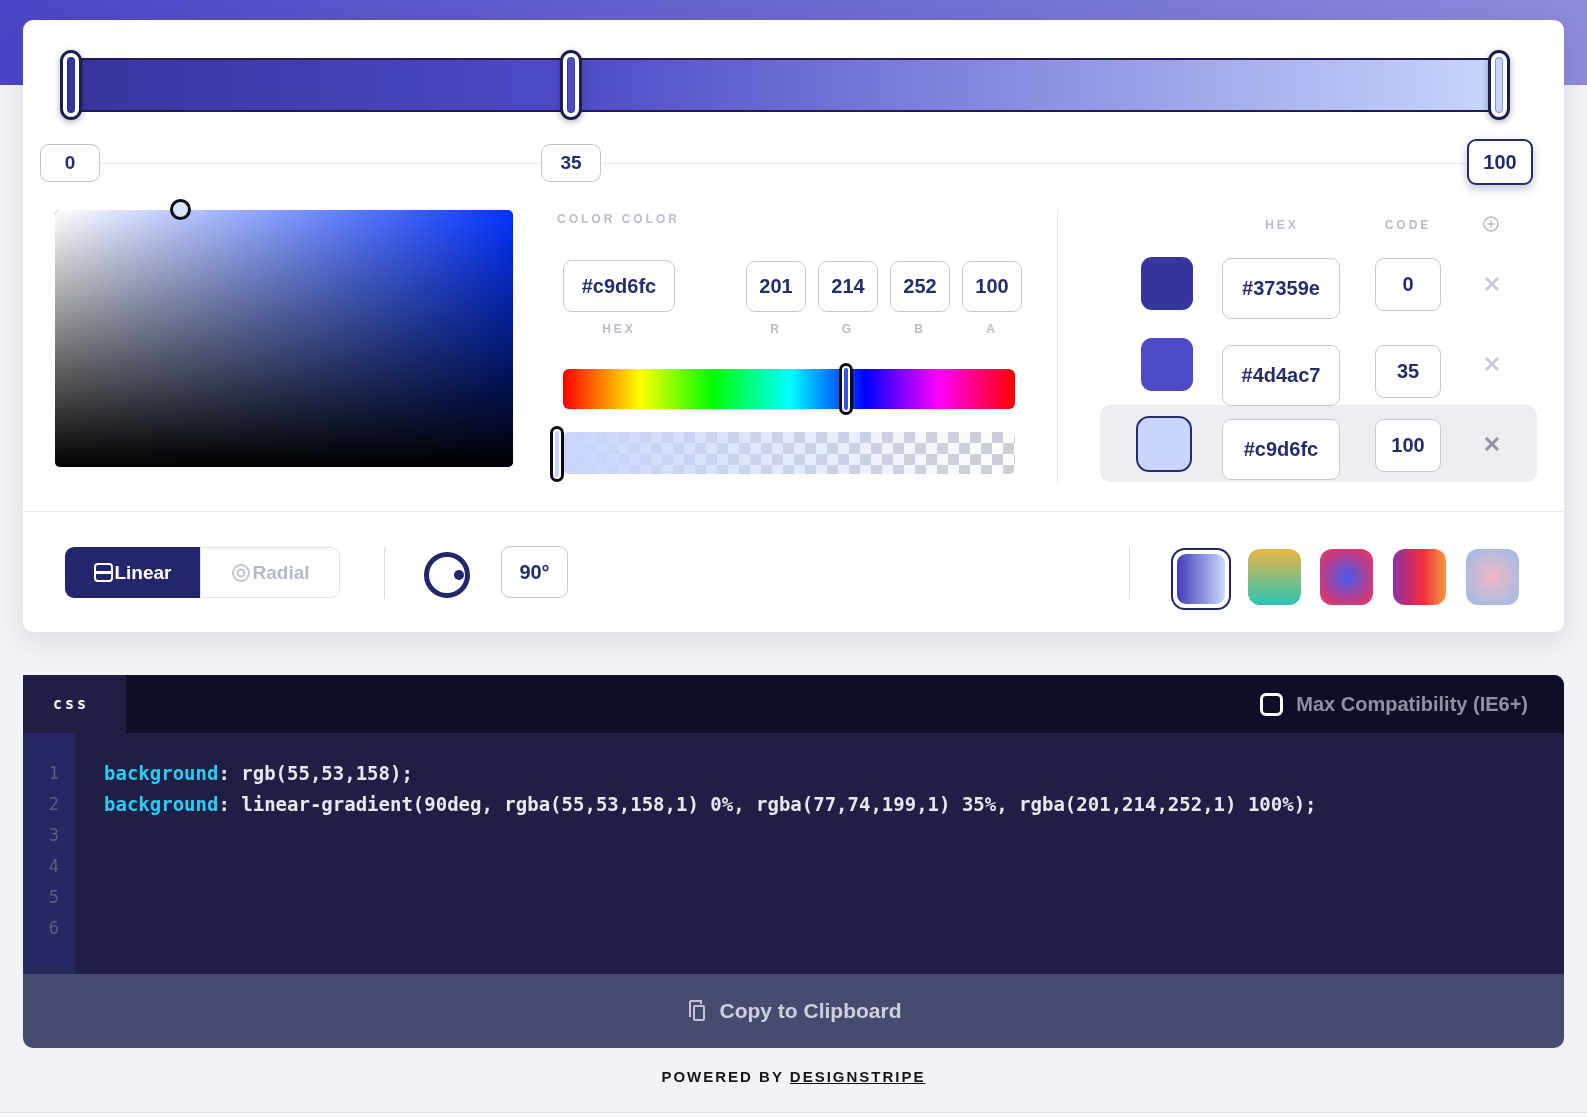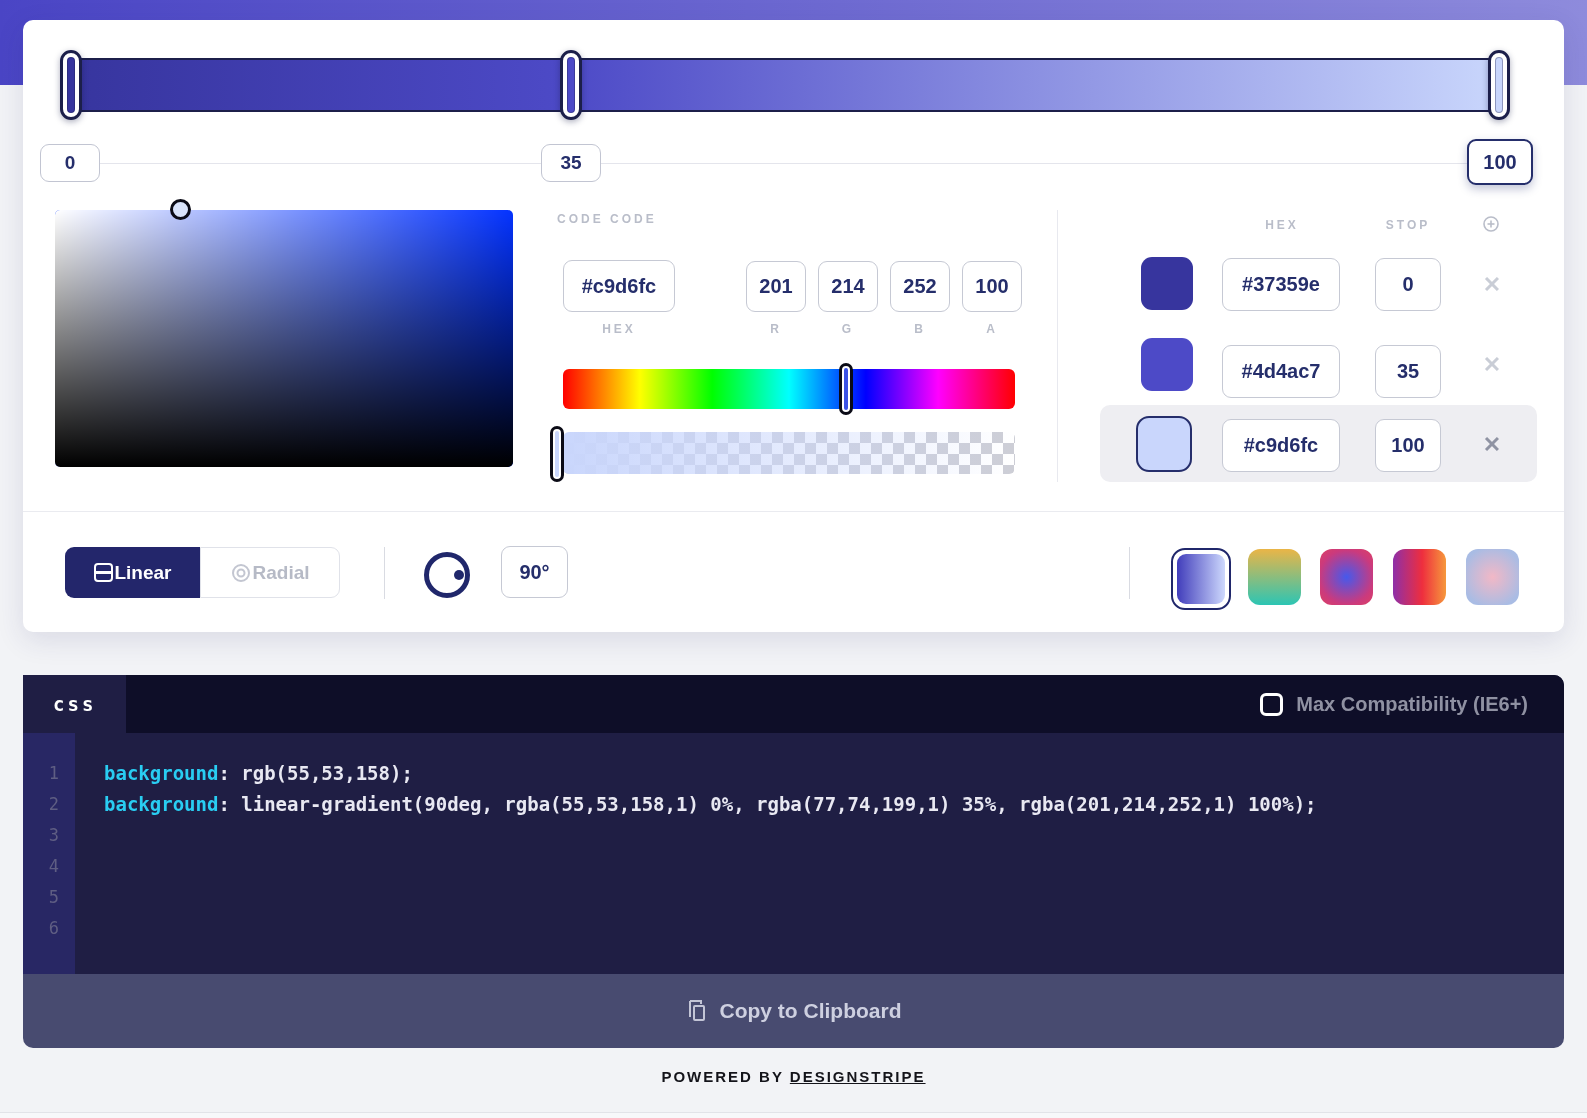--- a/index.html
+++ b/index.html
@@ -69,21 +69,21 @@
   .v-div { position:absolute; left:1034px; top:190px; width:1px; height:272px; background:#e8e9ef; }
 
   
   .ph-hex { left:1232px; top:198px; width:54px; text-align:center; }
   .ph-stop { left:1352px; top:198px; width:66px; text-align:center; }
   .add-icon { position:absolute; left:1458px; top:194px; width:20px; height:20px; color:#b9bdc9; }
   .sel-row-bg { position:absolute; left:1077px; top:385px; width:437px; height:77px; border-radius:10px; background:#eeeef2; }
   .swatch { position:absolute; width:52px; height:53px; border-radius:11px; }
   .sw1 { left:1118px; top:237px; } .sw2 { left:1118px; top:318px; }
   .sw3 { left:1113px; top:396px; width:56px; height:56px; border:2px solid #252e6b; border-radius:13px; }
-  .hexbox { position:absolute; left:1199px; width:118px; height:53px; }
+  .hexbox { position:absolute; left:1199px; width:118px; height:61px; }
   .stopcell { position:absolute; left:1352px; width:66px; height:53px; }
   .hb1,.sc1 { top:238px; } .hb2,.sc2 { top:318px;margin-top:7px; } .hb3,.sc3 { top:399px; }
   .xbtn { position:absolute; left:1456px; width:26px; height:26px; background:none; border:none; cursor:pointer;
     color:#c9cdd6; font-size:22px; font-weight:bold; line-height:26px; text-align:center; font-family:inherit; }
   .xb1 { top:252px; } .xb2 { top:332px; } .xb3 { top:412px; color:#8f93a3; }
 
   .h-div { position:absolute; left:0; top:491px; width:1541px; height:1px; background:#eaebf0; }
 
   
   .seg { position:absolute; top:527px; height:51px; display:flex; align-items:center; justify-content:center; 
@@ -104,21 +104,21 @@
     border:2px solid #20276b; background:#fff; padding:4px; cursor:pointer; }
   .preset-sel .inner { width:100%; height:100%; border-radius:9px; }
   .p2 { left:1225px; } .p3 { left:1297px; } .p4 { left:1370px; } .p5 { left:1443px; }
 
   
   .code-block { position:absolute; left:23px; top:675px; width:1541px; height:299px;
     background:#1f1e44; border-radius:10px 10px 0 0; font-family:"DejaVu Sans Mono", monospace; }
   .gutter { position:absolute; left:0; top:0; width:52px; height:100%; background:#282764; border-radius:10px 0 0 0; }
   .code-header { position:absolute; left:52px; right:0; top:0; height:58px; background:#0e0e28; border-radius:0 10px 0 0; }
   .css-tab { position:absolute; left:0; top:0; width:103px; height:58px; background:#1f1e44;
-    color:#fff; font-size:19px; font-weight:bold; letter-spacing:3px; line-height:58px; padding-left:30px; cursor:pointer; }
+    color:#fff; font-size:15px; font-weight:bold; letter-spacing:3px; line-height:58px; padding-left:30px; cursor:pointer; }
   .compat { position:absolute; right:36px; top:0; height:58px; display:flex; align-items:center; gap:13px; }
   .compat-box { width:23px; height:23px; border:3px solid #fff; border-radius:6px; background:transparent; cursor:pointer; }
   .compat-label { color:#8f91a2; font-family:"Liberation Sans", sans-serif; font-weight:bold; font-size:20px; }
   .ln-col { position:absolute; left:0; top:83px; width:52px; text-align:right; padding-right:16px;
     color:#5f5e83; font-size:17px; line-height:31px; }
   .code-lines { position:absolute; left:81px; top:83px; right:20px; font-size:19px; line-height:31px;
     font-weight:bold; color:#e8e8f2; white-space:nowrap; }
   .kw { color:#29cdf2; }
 
   .copy-bar { position:absolute; left:23px; top:974px; width:1541px; height:74px; background:#484b70;
@@ -157,21 +157,21 @@
     <input class="stopbox sb0" value="0" style="">
     <input class="stopbox sb35" value="35" style="">
     <input class="stopbox sb100" value="100" style="">
 
     <div class="sv-square" style="background: rgb(4, 51, 255);">
       <div class="sv-white"></div>
       <div class="sv-black"></div>
       <div class="sv-cursor"></div>
     </div>
 
-    <div class="mini-label cc-label">CODE CODE</div>
+    <div class="mini-label cc-label">COLOR COLOR</div>
 
     <input class="val-input hex-in" value="#c9d6fc" style="">
     <input class="val-input r-in" value="201" style="">
     <input class="val-input g-in" value="214" style="">
     <input class="val-input b-in" value="252" style="">
     <input class="val-input a-in" value="100" style="">
 
     <div class="mini-label under u-hex">HEX</div>
     <div class="mini-label under u-r">R</div>
     <div class="mini-label under u-g">G</div>
@@ -186,21 +186,21 @@
     <div class="alpha-track">
       <div class="alpha-overlay" style="background: linear-gradient(90deg, rgb(201, 214, 252), rgba(201, 214, 252, 0));"></div>
     </div>
     <div class="slider-handle alpha-handle">
       <div class="fill" style="background: rgb(201, 214, 252);"></div>
     </div>
 
     <div class="v-div"></div>
 
     <div class="mini-label ph-hex">HEX</div>
-    <div class="mini-label ph-stop">STOP</div>
+    <div class="mini-label ph-stop">CODE</div>
     <div class="add-icon">
       <svg width="20" height="20" viewBox="0 0 20 20" fill="none" stroke="#b9bdc9" stroke-width="1.6">
         <circle cx="10" cy="10" r="7"></circle>
           <line x1="10" y1="6.5" x2="10" y2="13.5"></line>
           <line x1="6.5" y1="10" x2="13.5" y2="10"></line>
       </svg>
     </div>
 
     <div class="sel-row-bg"></div>
 

